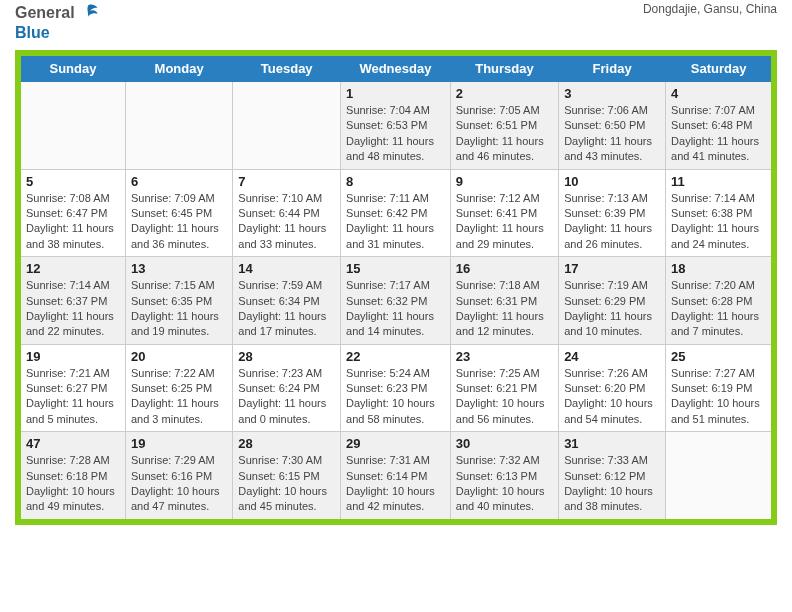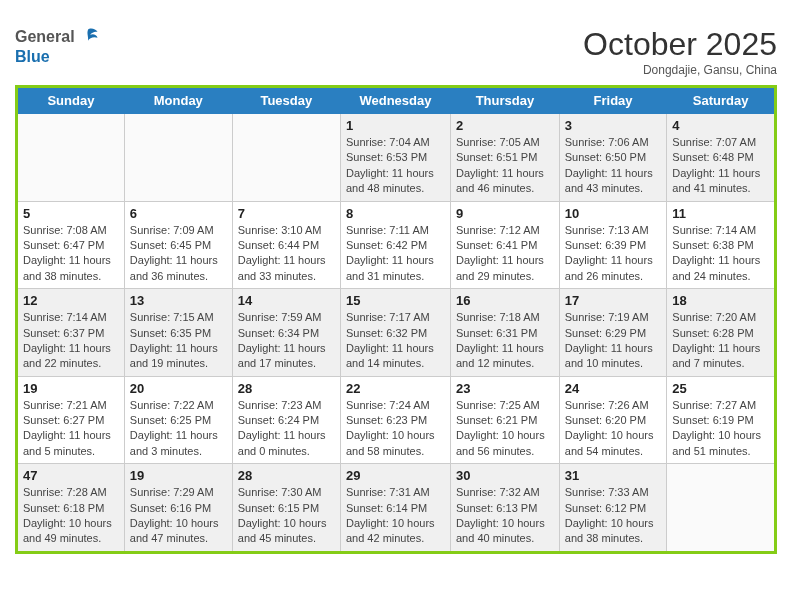--- a/index.html
+++ b/index.html
@@ -6,21 +6,21 @@
     body {
       width: 792px;
       height: 612px;
       font-family: Arial, sans-serif;
       background: #fff;
       overflow: hidden;
     }
     .page {
       width: 792px;
       height: 612px;
-      padding: 26px 15px;
+      padding: 2px 15px;
       border-radius: 12px;
     }
     .header {
       display: flex;
       justify-content: space-between;
       align-items: flex-start;
       margin-bottom: 8px;
     }
     .logo {
       display: flex;
@@ -48,21 +48,21 @@
       font-weight: normal;
       color: #333;
     }
     .location-title {
       font-size: 12px;
       color: #555;
     }
     .calendar {
       width: 100%;
       border-collapse: collapse;
-      border: 3px solid #84cc16;
+      border: 6px solid #84cc16;
     }
     .calendar th {
       background-color: #2a7fc1;
       color: #fff;
       text-align: center;
       padding: 5px 4px;
       font-size: 13px;
       border: 1px solid #2a7fc1;
     }
     .calendar td {
@@ -104,21 +104,20 @@
           <svg class="logo-icon" viewBox="0 0 30 30">
             <path d="M15 5 C18 2, 26 4, 28 8 C24 7, 20 9, 18 12 C22 10, 27 12, 28 16 C23 14, 17 16, 15 20 C16 15, 13 10, 15 5Z" fill="#1a6faf"></path>
           </svg>
         </div>
         <div>
           <span class="logo-blue">Blue</span>
         </div>
       </div>
     </div>
     <div class="title-area">
-      <div class="month-title">October 2025</div>
       <div class="location-title">Dongdajie, Gansu, China</div>
     </div>
   </div>
 
   <table class="calendar">
     <thead>
       <tr id="header-row">
           <th>Sunday</th>
           <th>Monday</th>
           <th>Tuesday</th>
@@ -166,21 +165,21 @@
 Daylight: 11 hours and 38 minutes.</div>
           </td>
           <td>
             <div class="day-num">6</div>
             <div class="day-info">Sunrise: 7:09 AM
 Sunset: 6:45 PM
 Daylight: 11 hours and 36 minutes.</div>
           </td>
           <td>
             <div class="day-num">7</div>
-            <div class="day-info">Sunrise: 3:10 AM
+            <div class="day-info">Sunrise: 7:10 AM
 Sunset: 6:44 PM
 Daylight: 11 hours and 33 minutes.</div>
           </td>
           <td>
             <div class="day-num">8</div>
             <div class="day-info">Sunrise: 7:11 AM
 Sunset: 6:42 PM
 Daylight: 11 hours and 31 minutes.</div>
           </td>
           <td>
@@ -260,21 +259,21 @@
 Daylight: 11 hours and 3 minutes.</div>
           </td>
           <td>
             <div class="day-num">28</div>
             <div class="day-info">Sunrise: 7:23 AM
 Sunset: 6:24 PM
 Daylight: 11 hours and 0 minutes.</div>
           </td>
           <td>
             <div class="day-num">22</div>
-            <div class="day-info">Sunrise: 7:24 AM
+            <div class="day-info">Sunrise: 5:24 AM
 Sunset: 6:23 PM
 Daylight: 10 hours and 58 minutes.</div>
           </td>
           <td>
             <div class="day-num">23</div>
             <div class="day-info">Sunrise: 7:25 AM
 Sunset: 6:21 PM
 Daylight: 10 hours and 56 minutes.</div>
           </td>
           <td>

